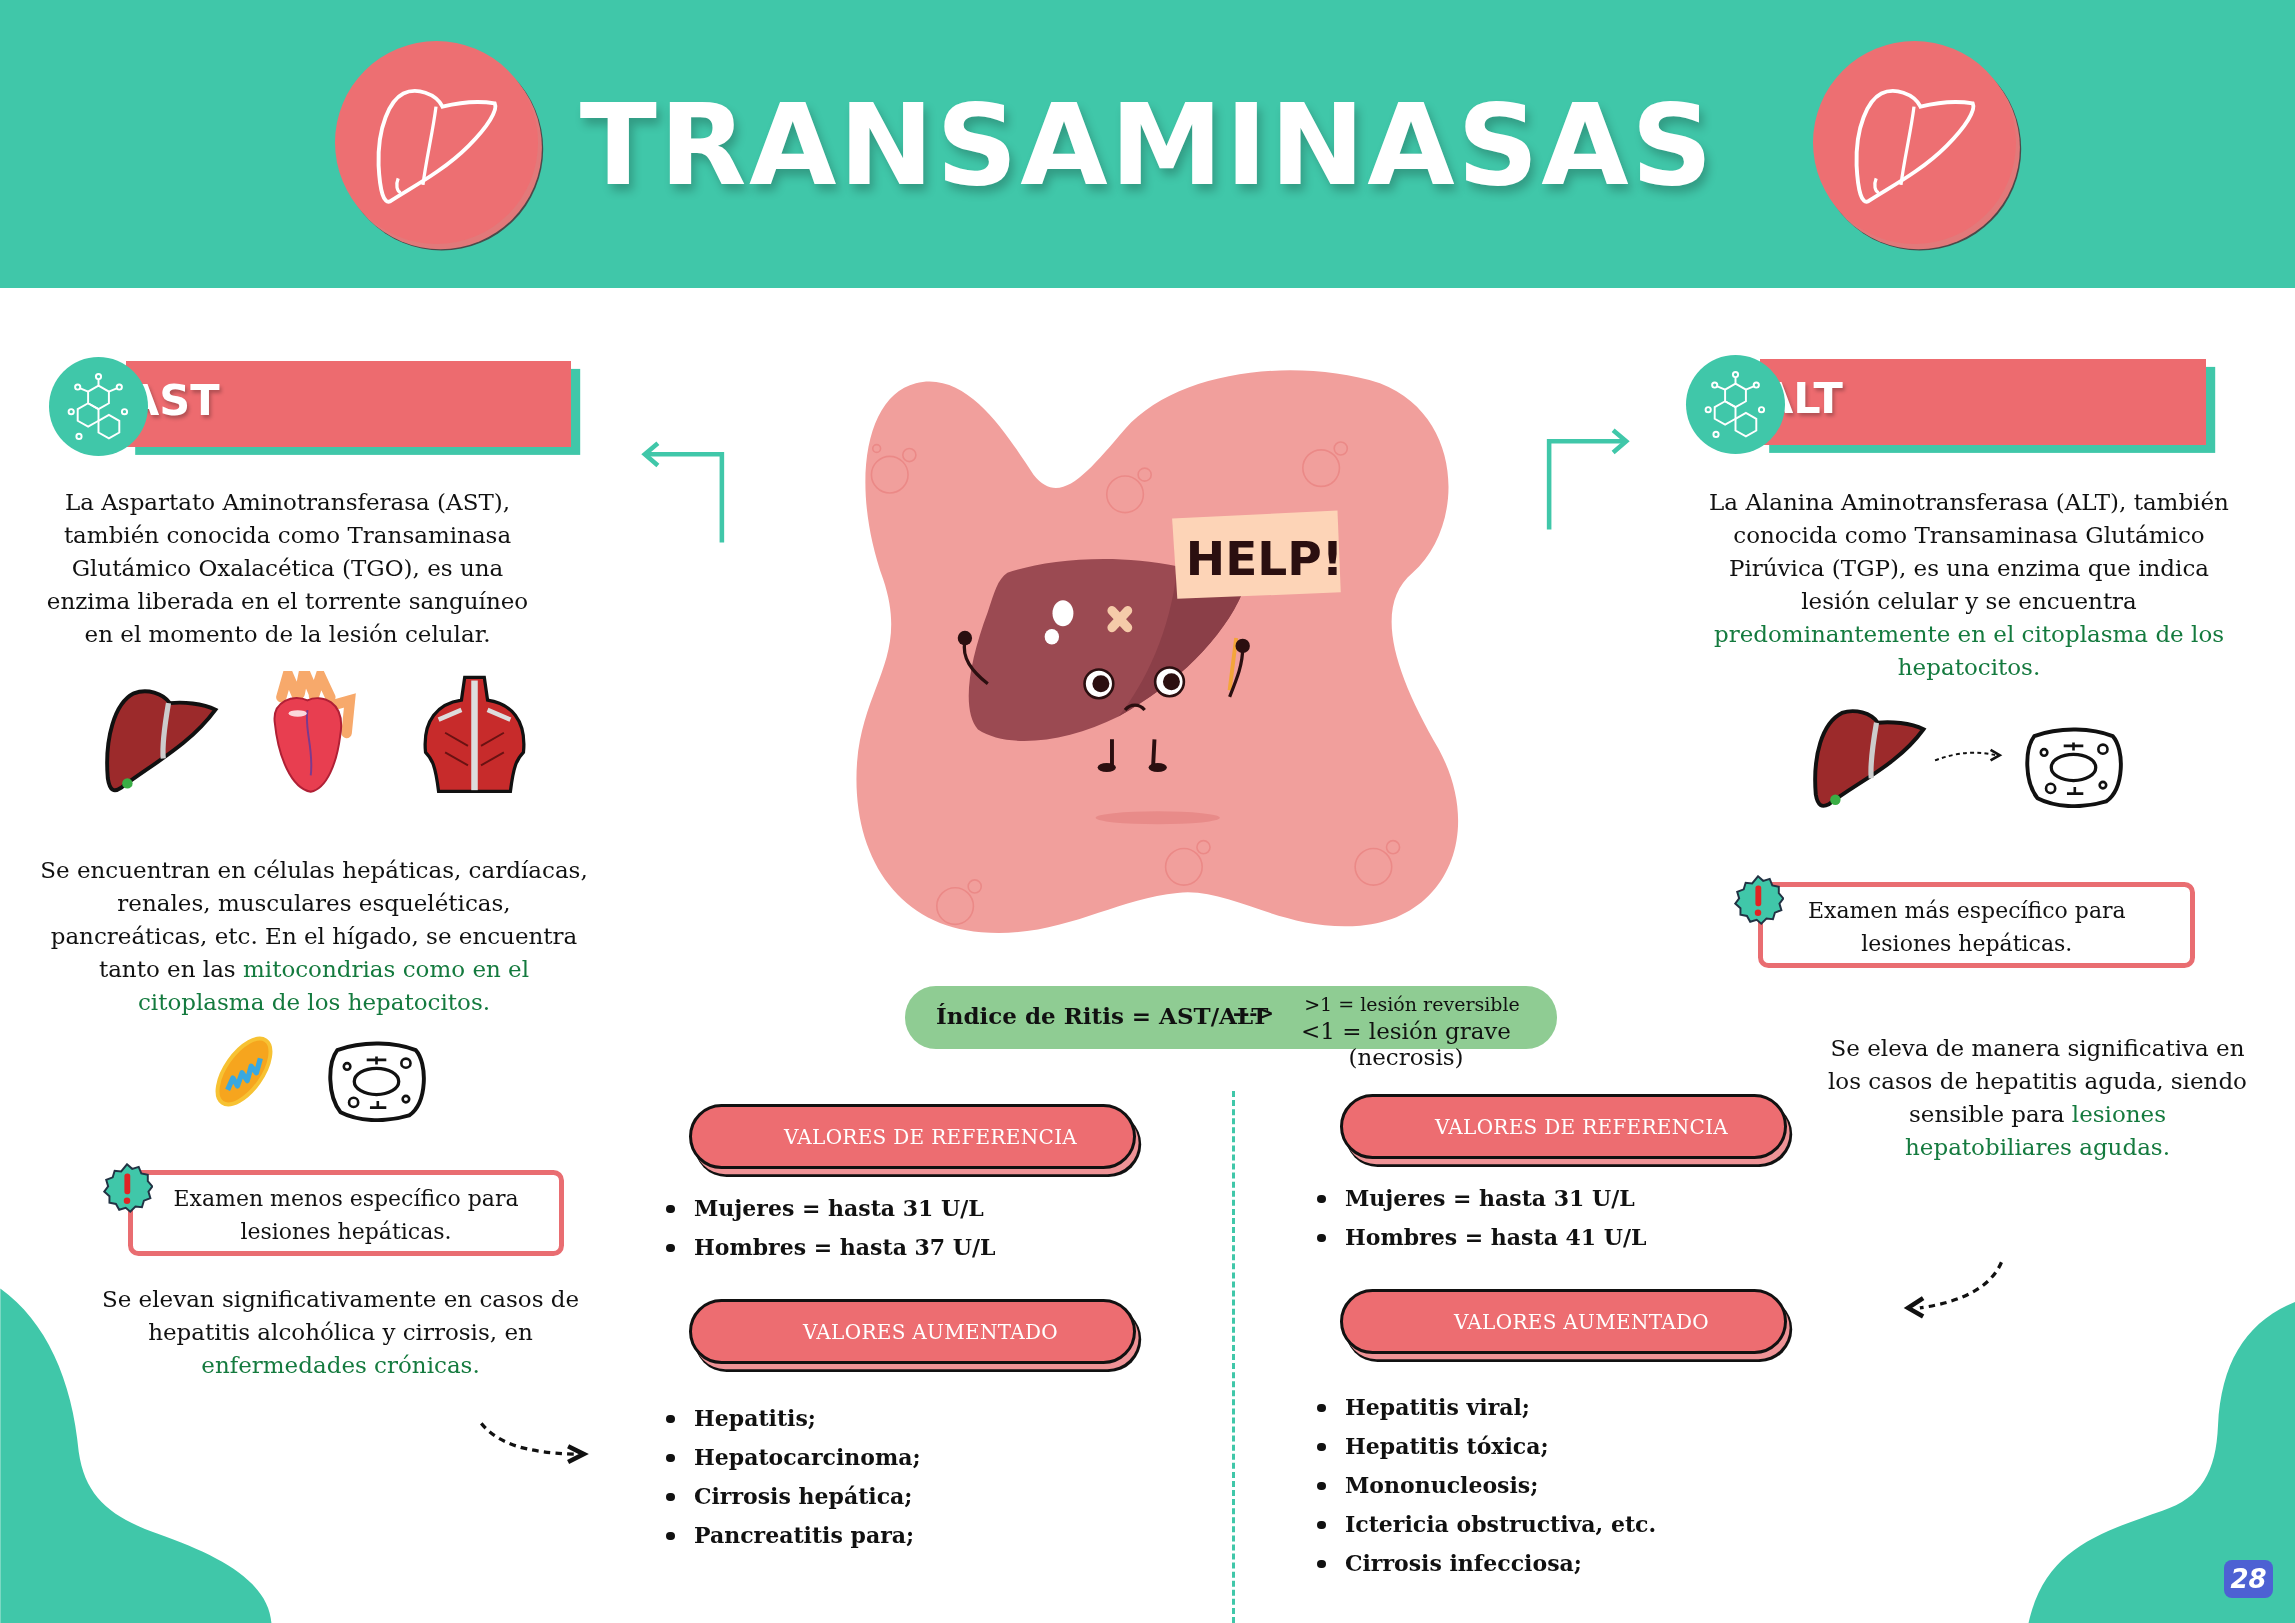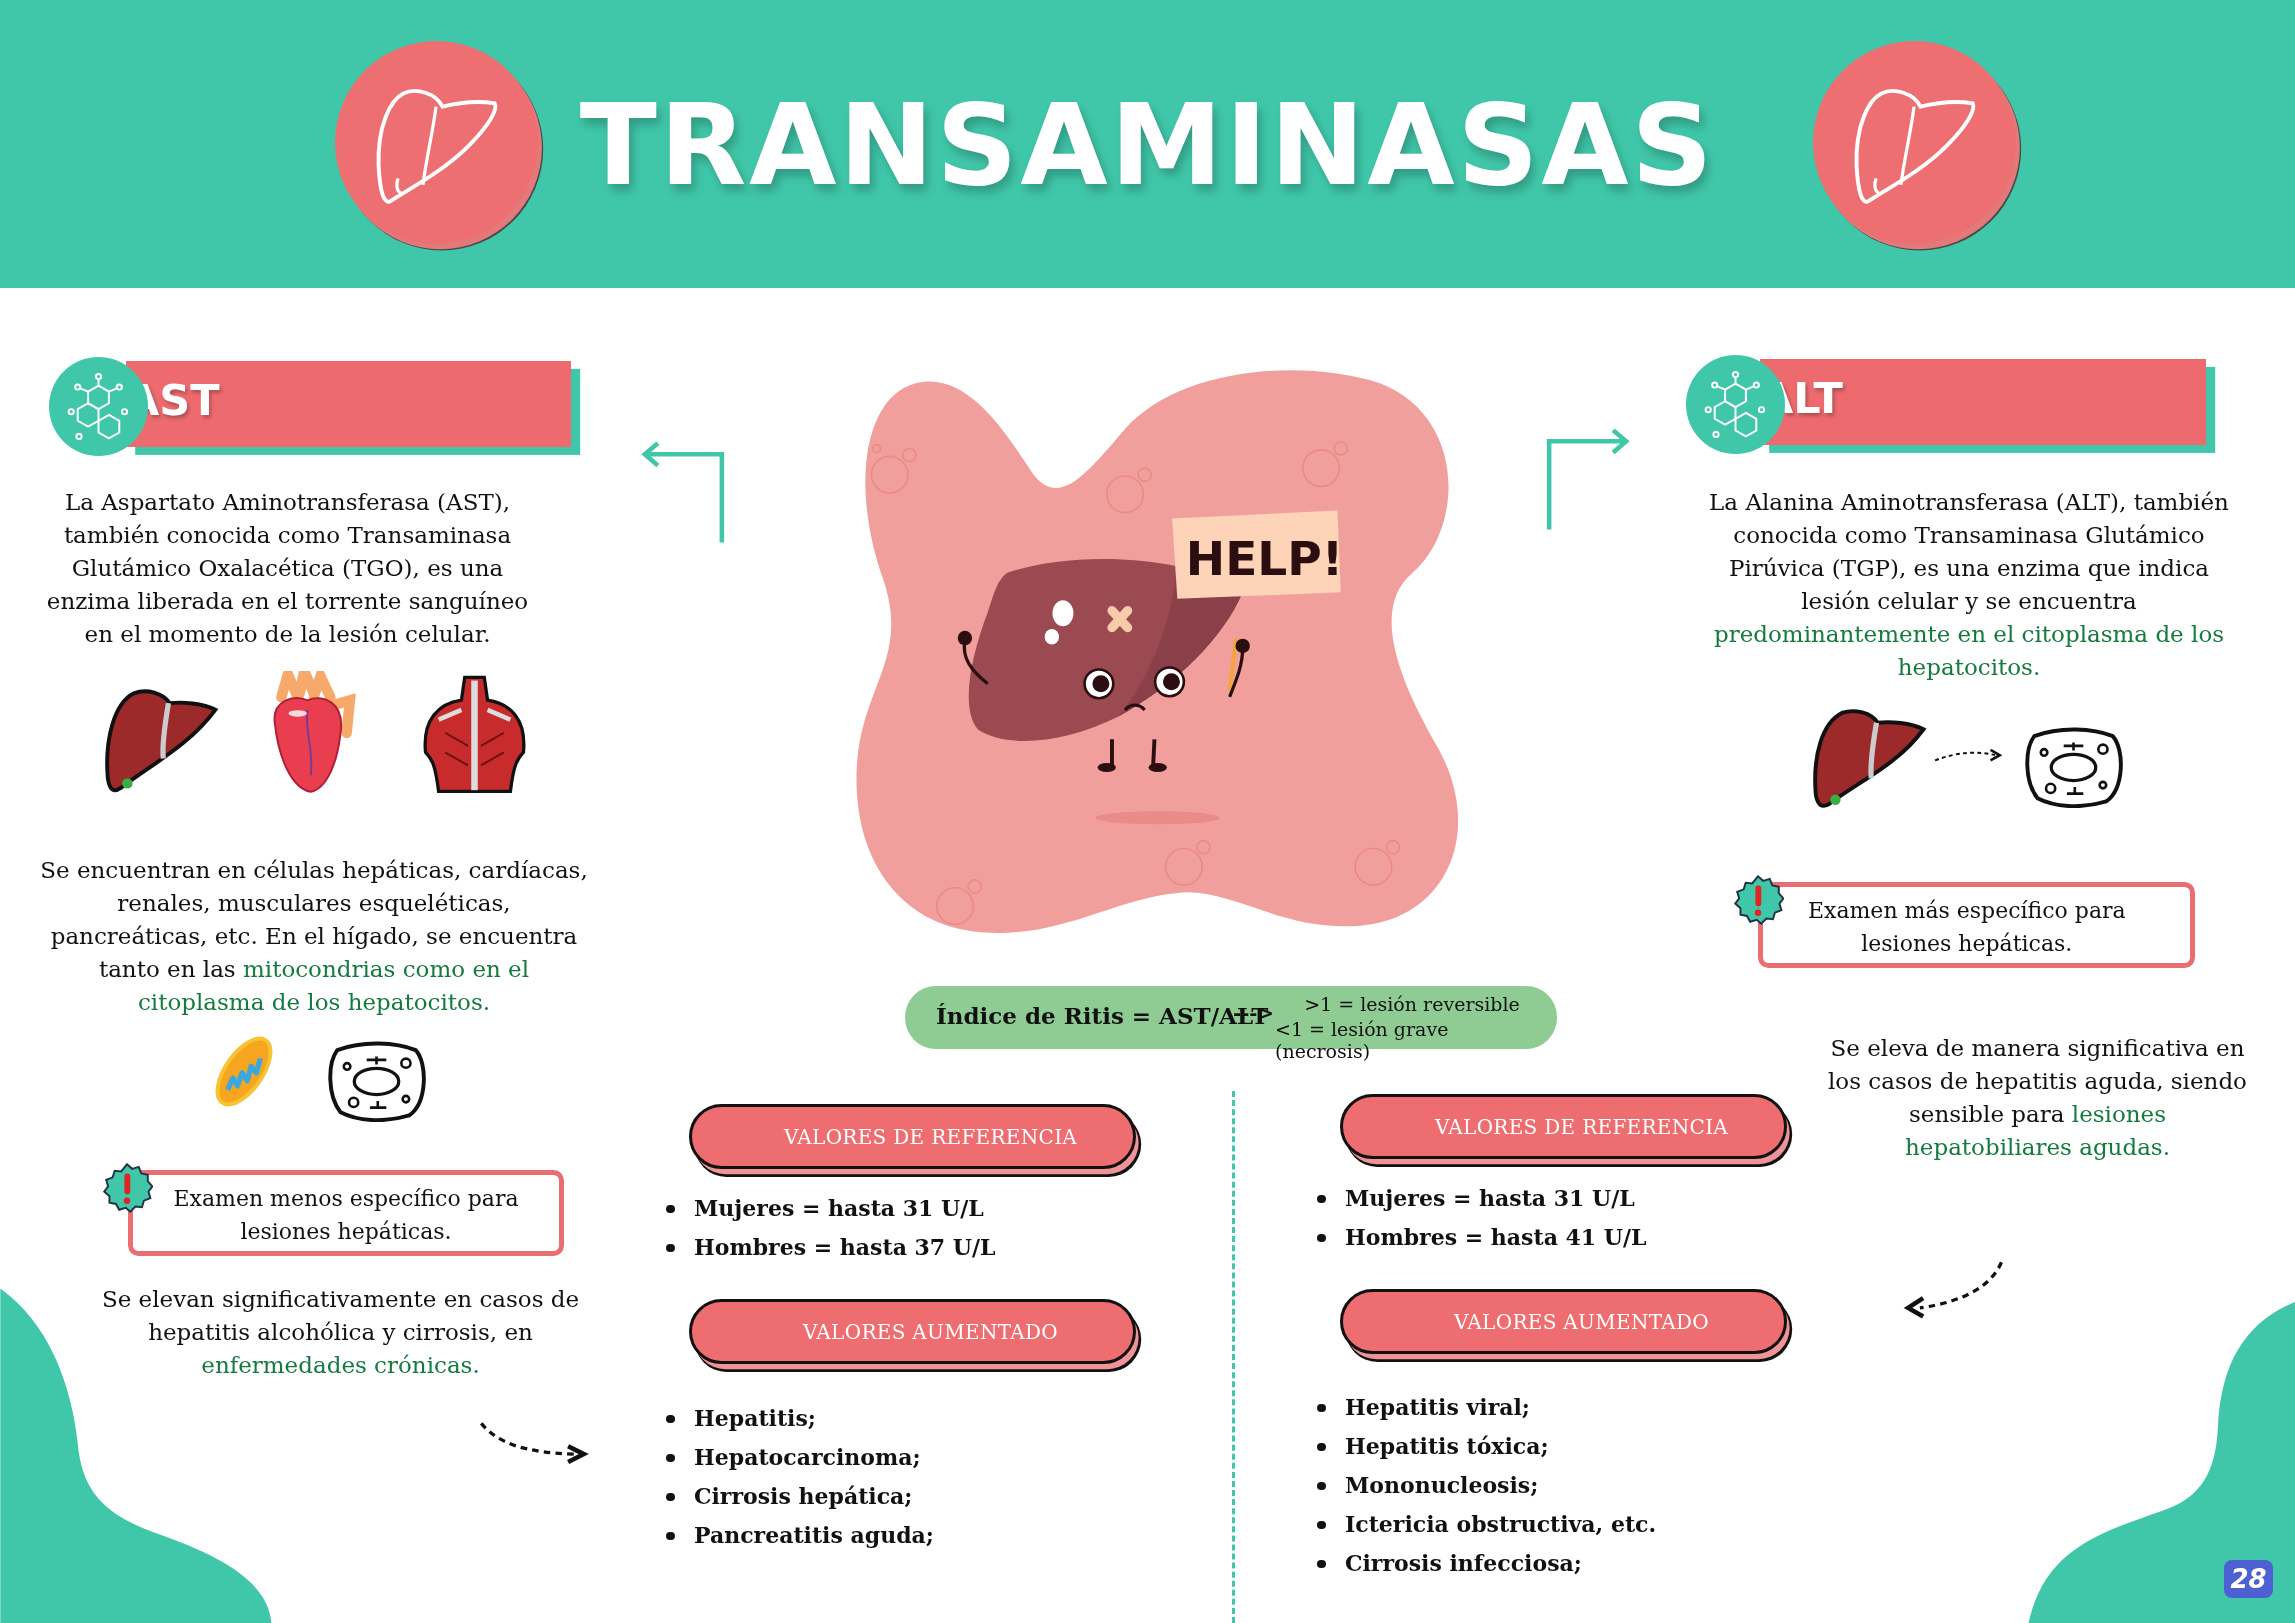--- a/index.html
+++ b/index.html
@@ -24,21 +24,21 @@
   .green { color: #147a3e; }
 
   .note-box { border: 5.2px solid #e96d71; border-radius: 10.5px; background: #fff; }
   .note-box .txt { position: absolute; left: 0; right: 0; text-align: center; font-size: 22px; line-height: 33px; }
   .badge { width: 52px; height: 52px; }
 
   .ritis { left: 905px; top: 986px; width: 652px; height: 63px; border-radius: 31px; background: #8fcc93; }
   .ritis .main { position: absolute; left: 31px; top: 15.7px; font-size: 23px; font-weight: bold; color: #111; }
   .ritis .arrow { position: absolute; left: 328px; top: 15.7px; font-size: 19.6px; font-weight: bold; }
   .ritis .r1 { position: absolute; left: 399px; top: 6.5px; width: 216px; text-align: center; font-size: 19px; }
-  .ritis .r2 { position: absolute; left: 370px; top: 32px; width: 262px; text-align: left; font-size: 19px; }
+  .ritis .r2 { position: absolute; left: 370px; top: 32px; width: 262px; text-align: center; font-size: 23px; }
 
   .pill { height: 65px; border-radius: 33px; background: #ed6d71; border: 3.3px solid #111; box-shadow: 3.9px 6.5px 0 -1.3px #ef9396, 5.2px 7.9px 0 0 #111; }
   .pill .lbl { position: absolute; left: 0; right: 0; top: 18.3px; text-align: center; font-size: 20px; color: #fff; letter-spacing: 0.3px; margin-left: 36px; }
 
   .list { list-style: none; font-size: 22px; }
   .list li { position: relative; padding-left: 33px; height: 39px; line-height: 39px; font-weight: bold; }
   .list li::before { content: ""; position: absolute; left: 5.2px; top: 15.7px; width: 8.5px; height: 8.5px; border-radius: 50%; background: #111; }
 
   .divider { left: 1232px; top: 1091px; width: 0; height: 532px; border-left: 3.9px dashed #40c7a9; }
 
@@ -215,21 +215,21 @@
   <li>Mujeres = hasta 31 U/L</li>
   <li>Hombres = hasta 37 U/L</li>
 </ul>
 <div class="abs pill" style="left:689px;top:1299px;width:447px;">
   <div class="lbl">VALORES AUMENTADO</div>
 </div>
 <ul class="abs list" style="left:661px;top:1399px;width:523px;">
   <li>Hepatitis;</li>
   <li>Hepatocarcinoma;</li>
   <li>Cirrosis hepática;</li>
-  <li>Pancreatitis aguda;</li>
+  <li>Pancreatitis para;</li>
 </ul>
 
 <div class="abs pill" style="left:1340px;top:1094px;width:447px;">
   <div class="lbl">VALORES DE REFERENCIA</div>
 </div>
 <ul class="abs list" style="left:1312px;top:1179px;width:393px;">
   <li>Mujeres = hasta 31 U/L</li>
   <li>Hombres = hasta 41 U/L</li>
 </ul>
 <div class="abs pill" style="left:1340px;top:1289px;width:447px;">

